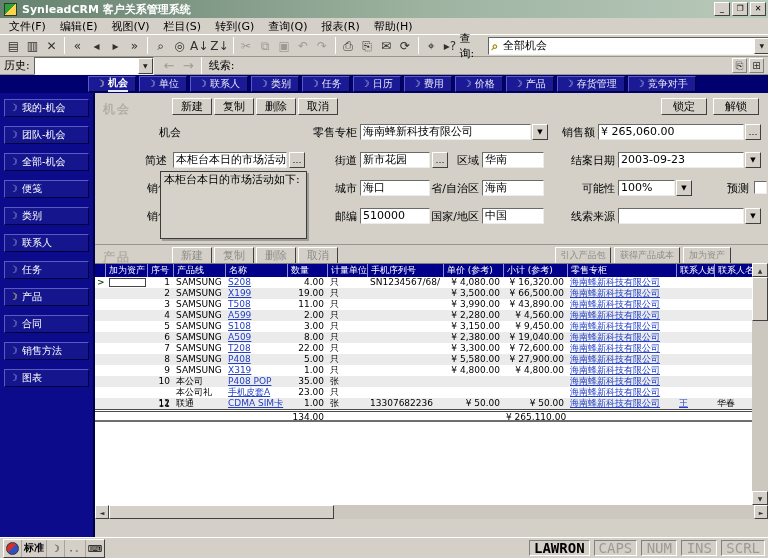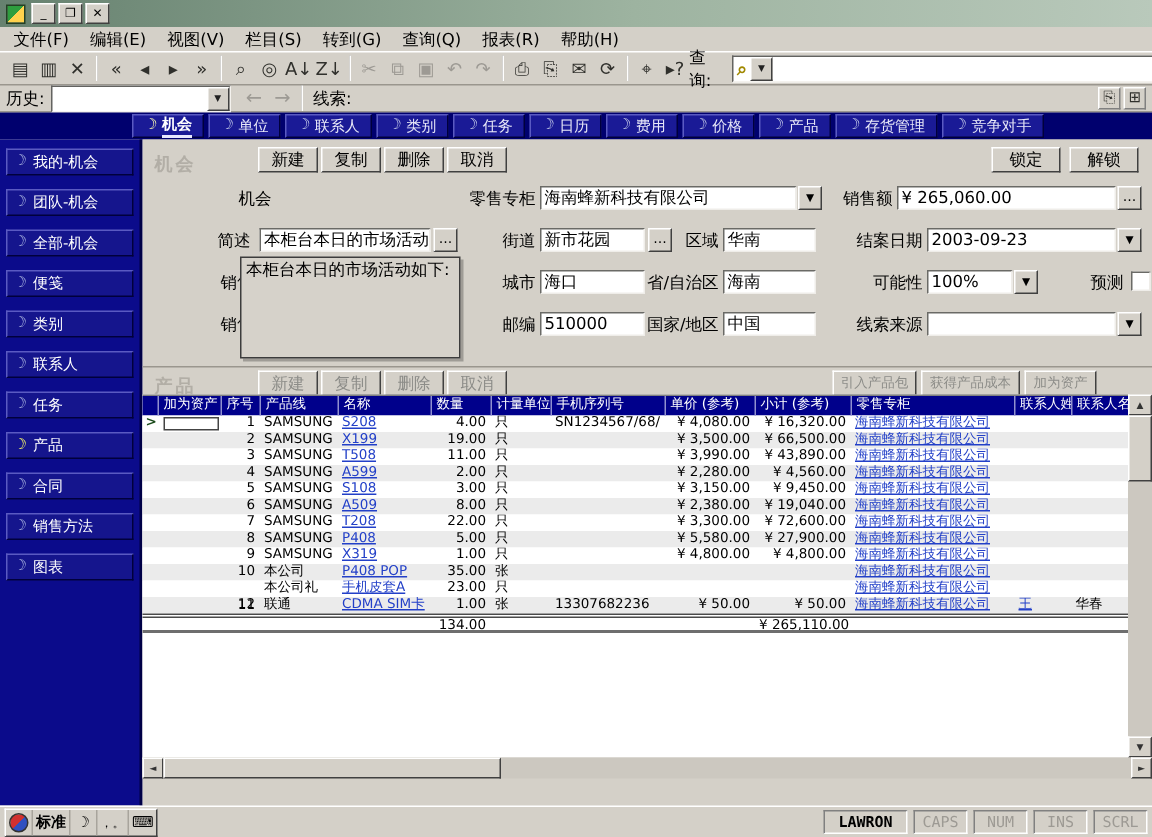--- a/index.html
+++ b/index.html
@@ -90,32 +90,33 @@
   .hthumb{width:225px;height:14px;background:#d4d0c8;border:1px solid;border-color:#fff #404040 #404040 #fff;}
   
   .statusbar{position:absolute;left:0;bottom:0;right:0;height:21px;border-top:1px solid #fff;
     display:flex;align-items:center;padding:0 3px;}
   .ime{display:flex;align-items:center;height:19px;background:#d4d0c8;border:1px solid;
     border-color:#fff #404040 #404040 #fff;}
   .ime-seg{height:17px;min-width:18px;display:flex;align-items:center;justify-content:center;
     border-right:1px solid #a8a49c;font-size:10px;padding:0 2px;}
   .ime-logo{width:13px;height:13px;border-radius:50%;background:linear-gradient(135deg,#d03030 0 50%,#3050c0 50% 100%);border:1px solid #333;}
   .ind{height:16px;min-width:36px;border:1px solid;border-color:#808080 #fff #fff #808080;
-    font-size:10px;display:flex;align-items:center;justify-content:center;color:#9d9a94;margin-left:4px;
+    font-size:14px;display:flex;align-items:center;justify-content:center;color:#9d9a94;margin-left:4px;
     font-family:"DejaVu Sans Mono",monospace;padding:0 4px;}
   .ind.on{color:#000;font-weight:bold;}
   .spacer{flex:1;}
 </style>
 </head>
 <body>
 
 <div class="screen">
 
   <div class="titlebar">
     <span class="app-icon"></span>
+    <span class="title-text">SynleadCRM 客户关系管理系统</span>
     <span style="display:flex">
         <span class="wbtn">_</span>
         <span class="wbtn">❐</span>
         <span class="wbtn">✕</span>
       </span>
   </div>
 
   <div class="menubar">
       <span class="menu-item">文件(F)</span>
       <span class="menu-item">编辑(E)</span>
@@ -154,20 +155,21 @@
         <span class="tbtn">✉</span>
         <span class="tbtn">⟳</span>
         <span class="tsep"></span>
         <span class="tbtn">⌖</span>
         <span class="tbtn">▸?</span>
       </div>
     <div class="query-group">
       <span>查询:</span>
       <span class="combo" style="width:292px">
         <span class="mag">⌕</span>
+        <span class="val">全部机会</span>
         <span class="dropbtn">▼</span>
       </span>
     </div>
   </div>
 
   <div class="histbar">
     <span style="margin-right:4px">历史:</span>
     <span class="combo" style="width:120px">
       <span class="val"></span>
       <span class="dropbtn">▼</span>

